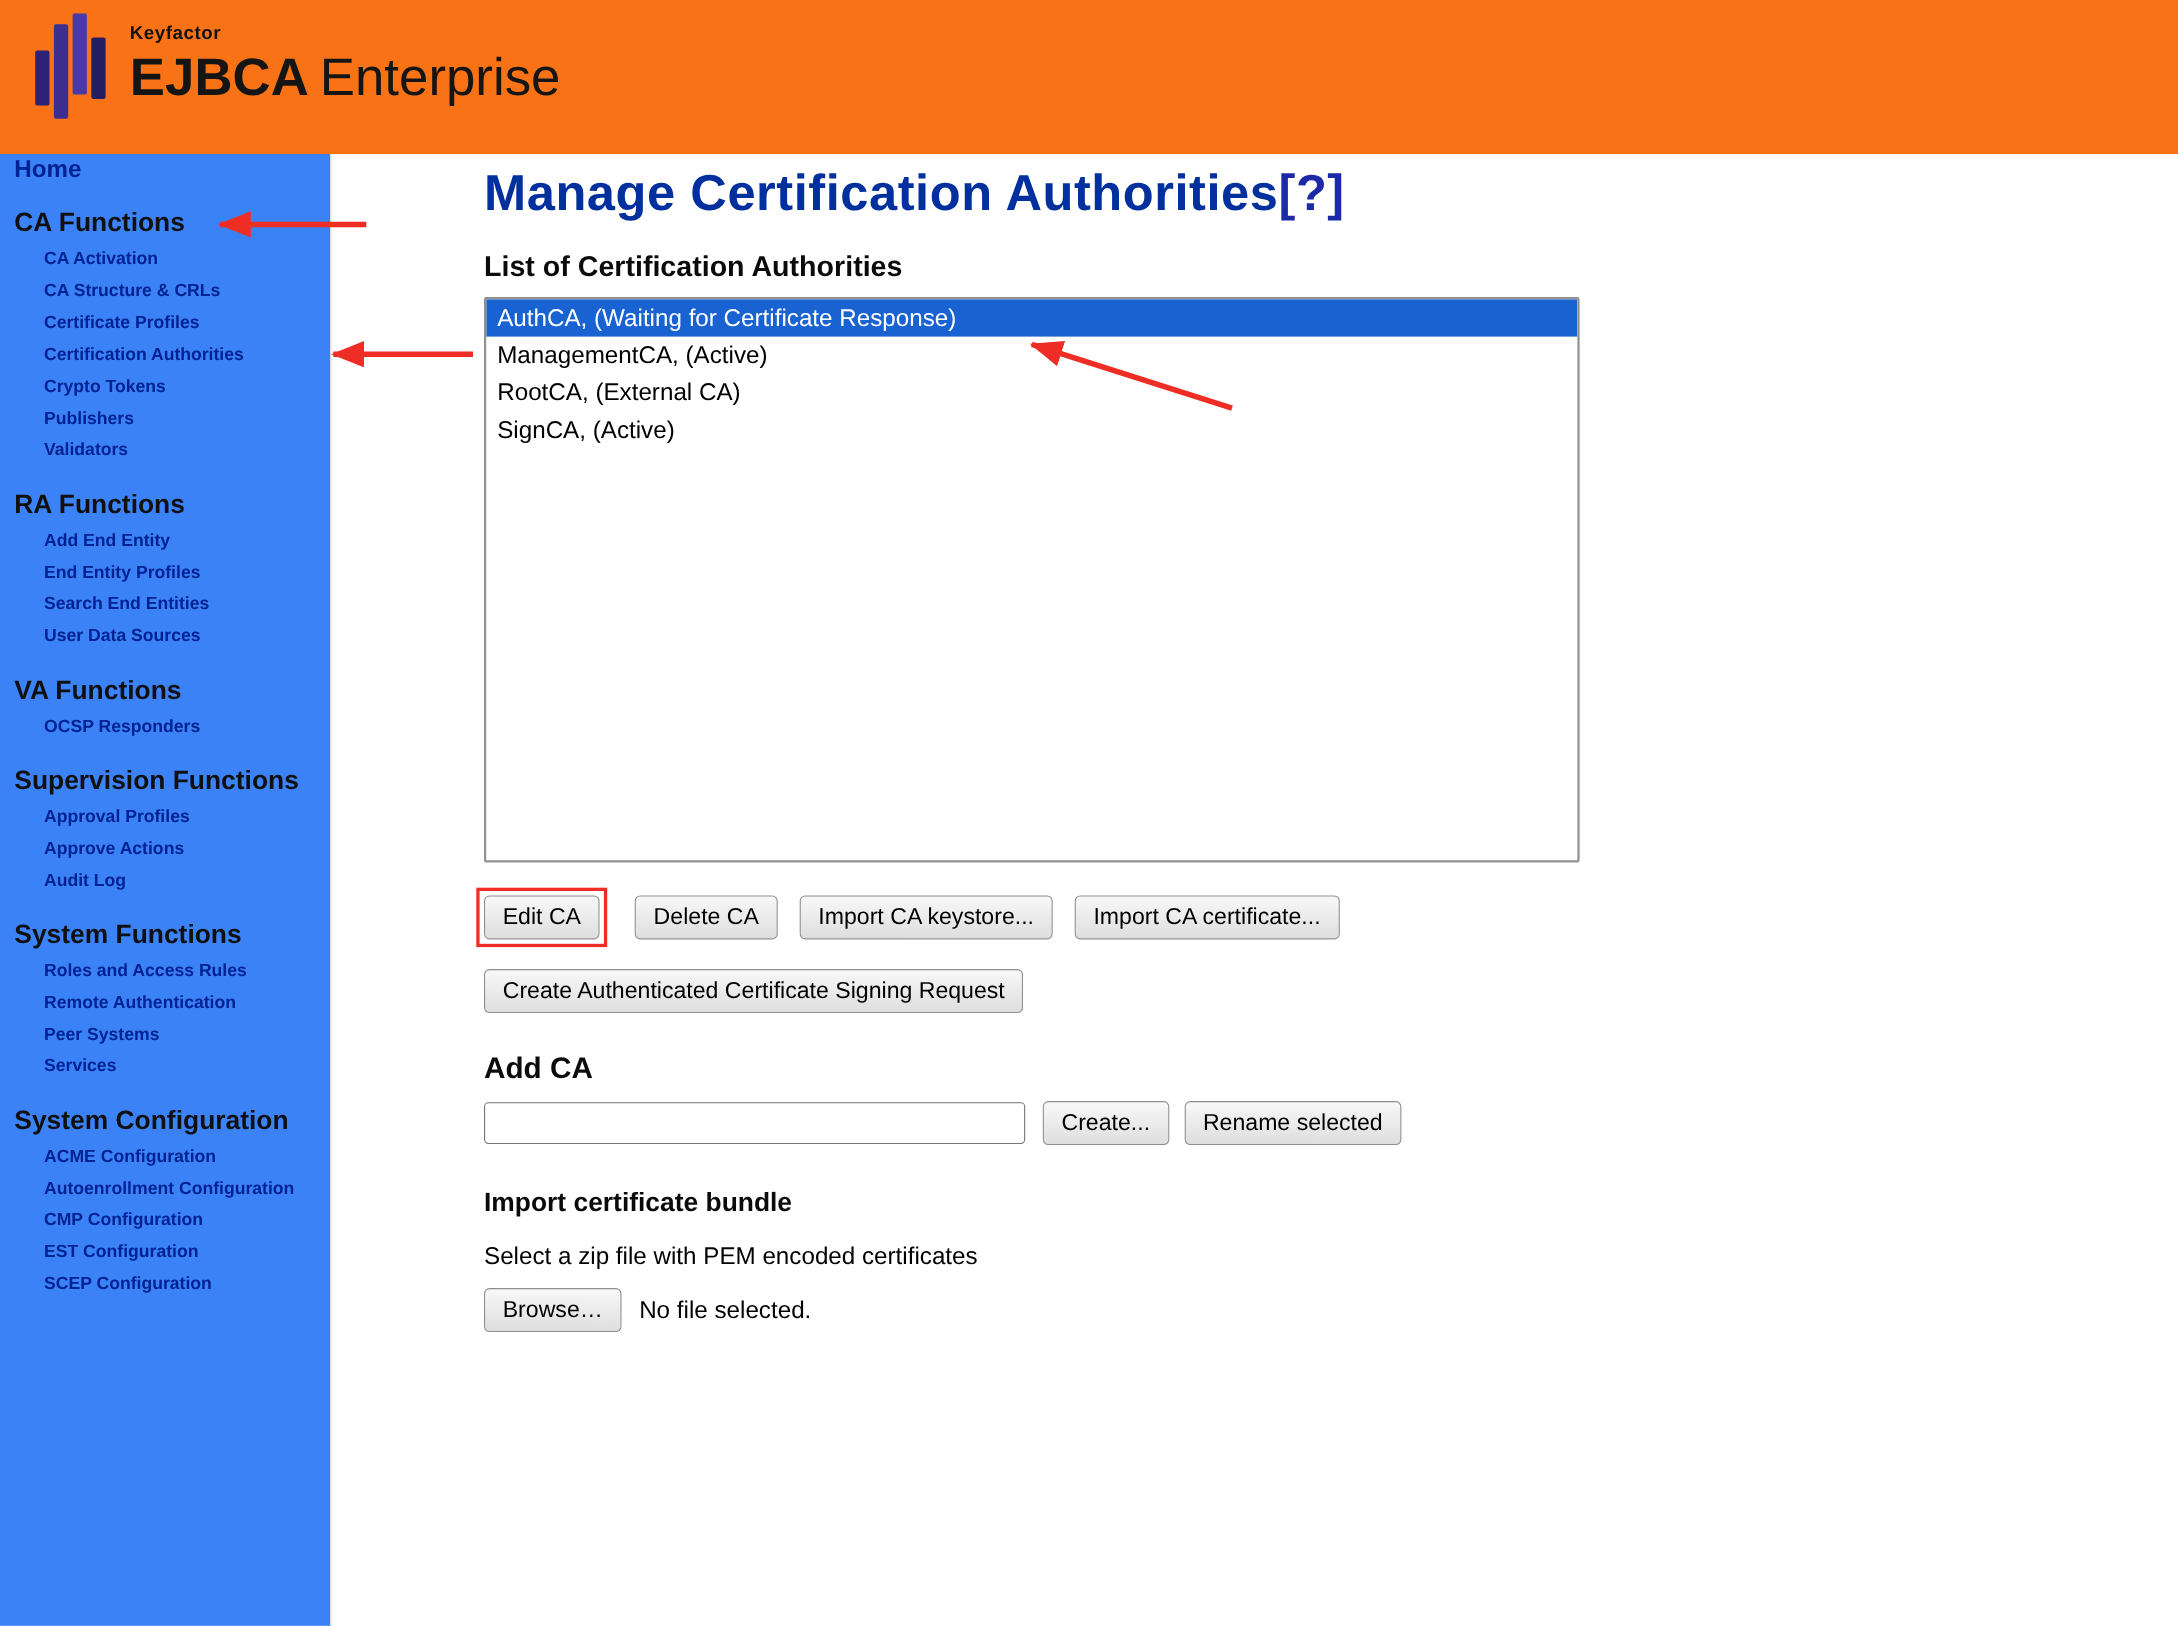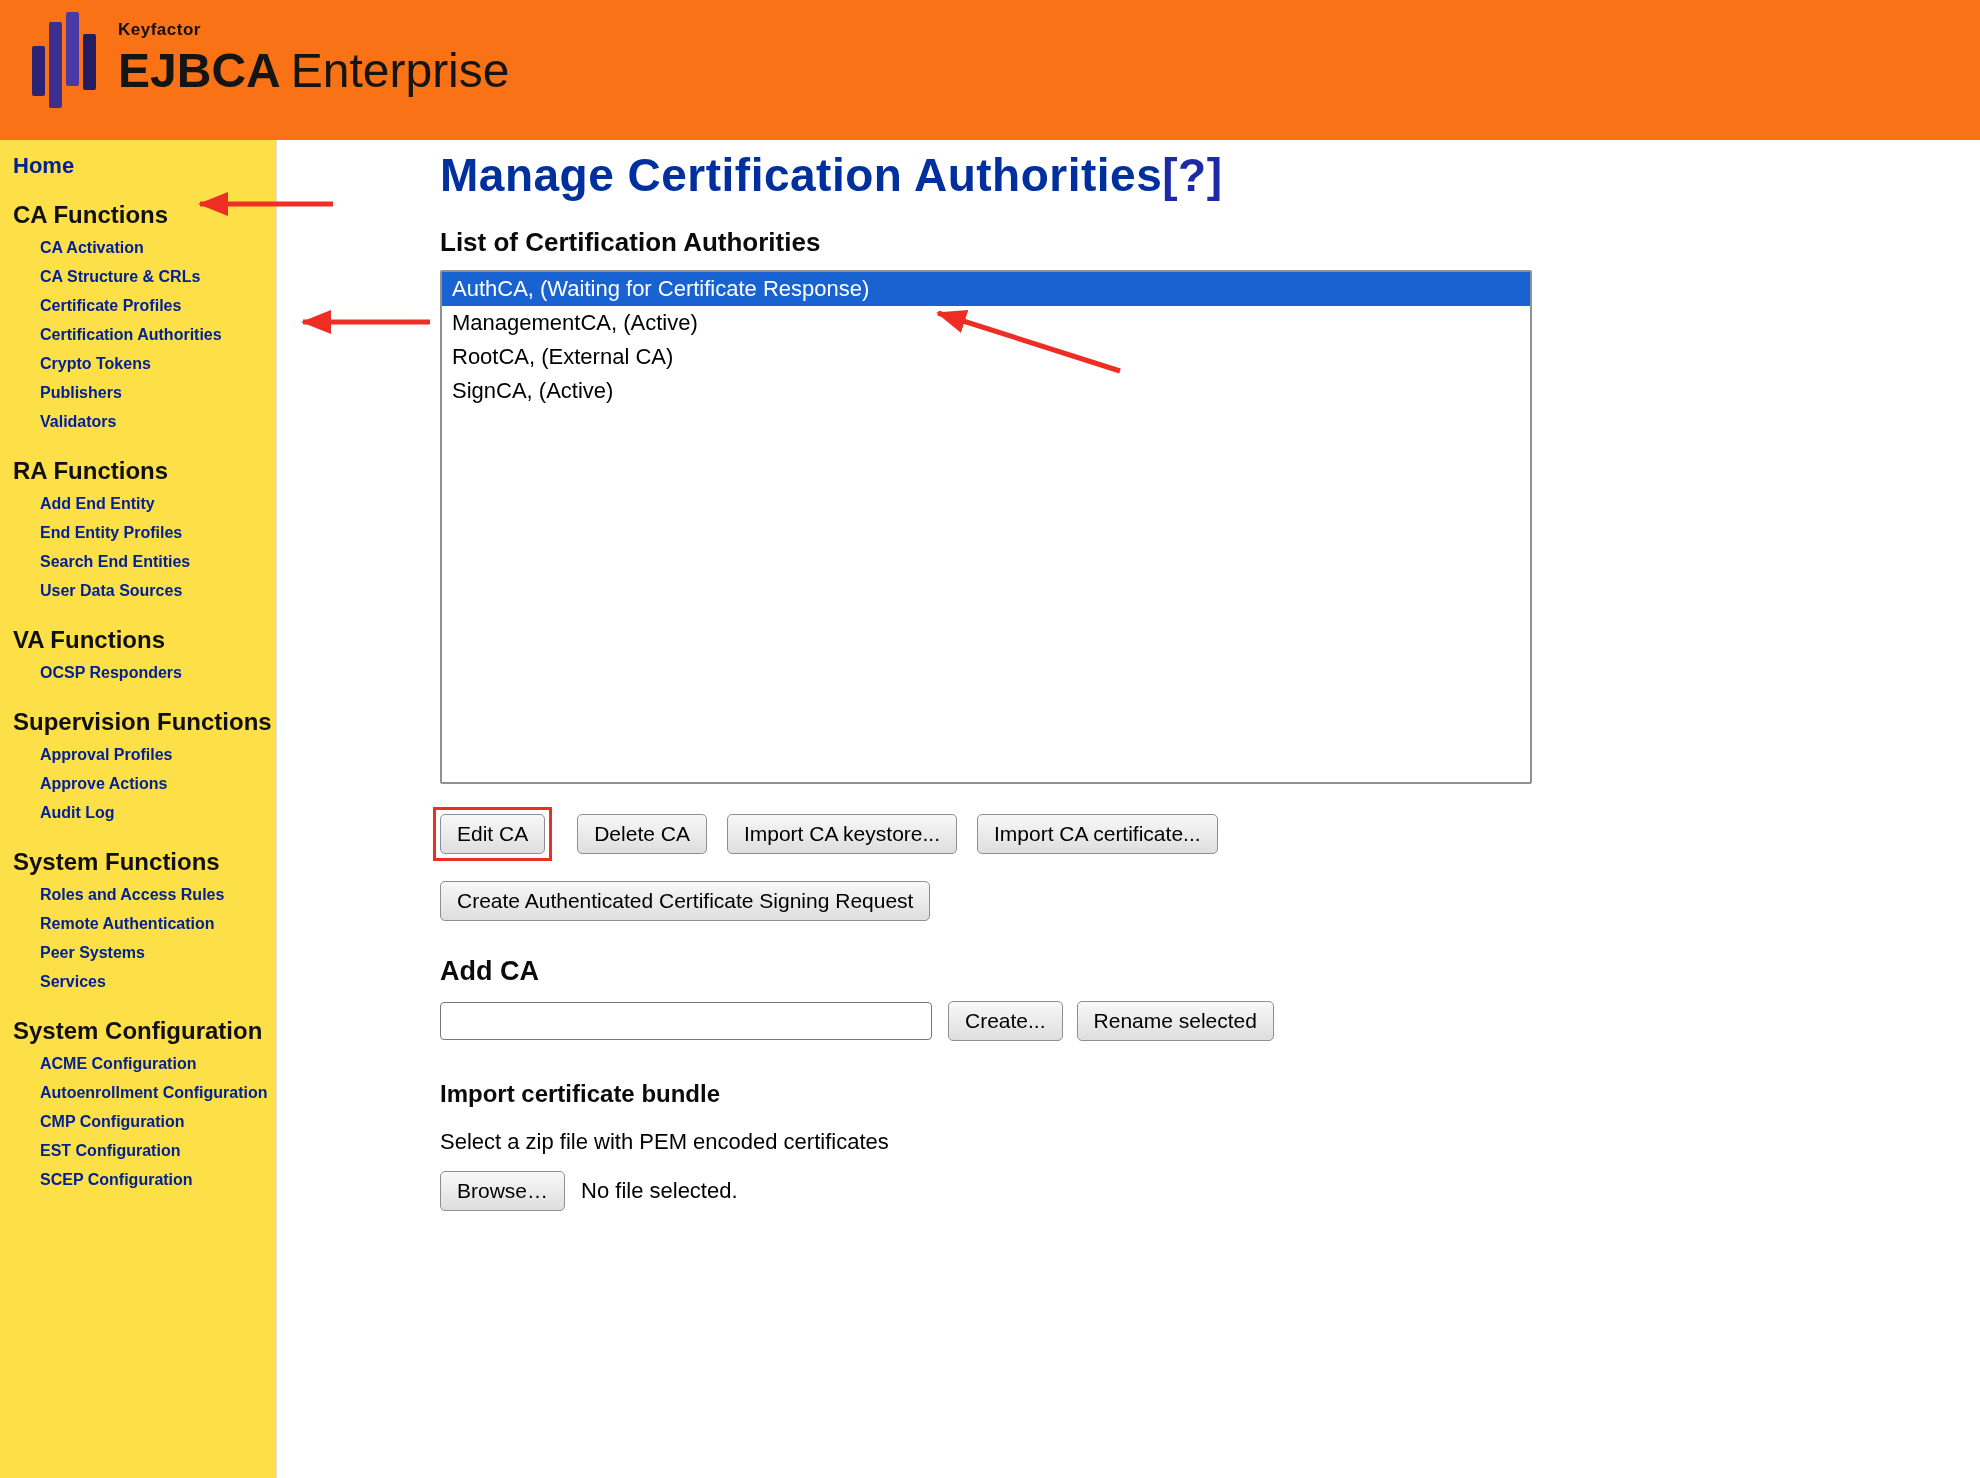--- a/index.html
+++ b/index.html
@@ -13,23 +13,23 @@
   .brand { position:absolute; top:12px; left:30px; display:flex; align-items:flex-start; }
   .brand .logo { width:72px; height:98px; }
   .brand-text { margin-left:16px; padding-top:8px; }
   .brand-keyfactor { font-size:17px; font-weight:bold; letter-spacing:0.5px; color:#111; }
   .brand-product { font-size:48px; line-height:54px; color:#151515; margin-top:4px; }
   .brand-product .bold { font-weight:bold; }
   .brand-product .light { font-weight:normal; margin-left:10px; }
 
   
   .sidebar {
-    position:absolute; top:140px; left:0; width:277px; height:1338px;
-    background:#fde047; border-right:1px solid #dcdcdc; box-sizing:border-box;
-    padding-top:12px;
+    position:absolute; top:140px; left:0; width:301px; height:1338px;
+    background:#3b82f6; border-right:1px solid #dcdcdc; box-sizing:border-box;
+    padding-top:0;
   }
   .side-home {
     display:block; margin:0 0 0 13px; font-weight:bold; font-size:22px; line-height:28px;
     color:#002292; text-decoration:none; cursor:pointer;
   }
   .side-section-title {
     margin:20px 0 3px 13px; font-weight:bold; font-size:24px; line-height:30px; color:#101010;
   }
   .side-item {
     display:block; margin:0 6px 0 40px; padding:2px 0; font-weight:bold; font-size:16px;
@@ -40,21 +40,21 @@
   .main { position:absolute; left:440px; top:148px; width:1160px; }
   .page-title {
     margin:0; font-size:46px; line-height:54px; font-weight:bold; color:#00309e;
     letter-spacing:0.5px;
   }
   .help-link { color:#1c2aa8; cursor:pointer; }
   .section-heading { margin:0; font-weight:bold; color:#0b0b0b; }
   .list-heading { margin-top:24px; font-size:26px; line-height:32px; }
 
   .listbox {
-    margin-top:12px; width:1092px; height:514px; box-sizing:border-box;
+    margin-top:12px; width:996px; height:514px; box-sizing:border-box;
     background:#fff; border:2px solid #919191; border-radius:2px; overflow:hidden; cursor:default;
   }
   .ca-row { height:34px; line-height:34px; padding-left:10px; font-size:22px; white-space:nowrap; }
   .ca-row.selected { background:#1862d2; color:#fff; }
 
   .btn {
     display:inline-block; font-family:"Liberation Sans", sans-serif; font-size:21px; color:#000;
     background:linear-gradient(#f8f8f8,#dedede); border:1px solid #8f8f8f; border-radius:5px;
     padding:7px 16px; line-height:24px; cursor:pointer; white-space:nowrap;
   }

